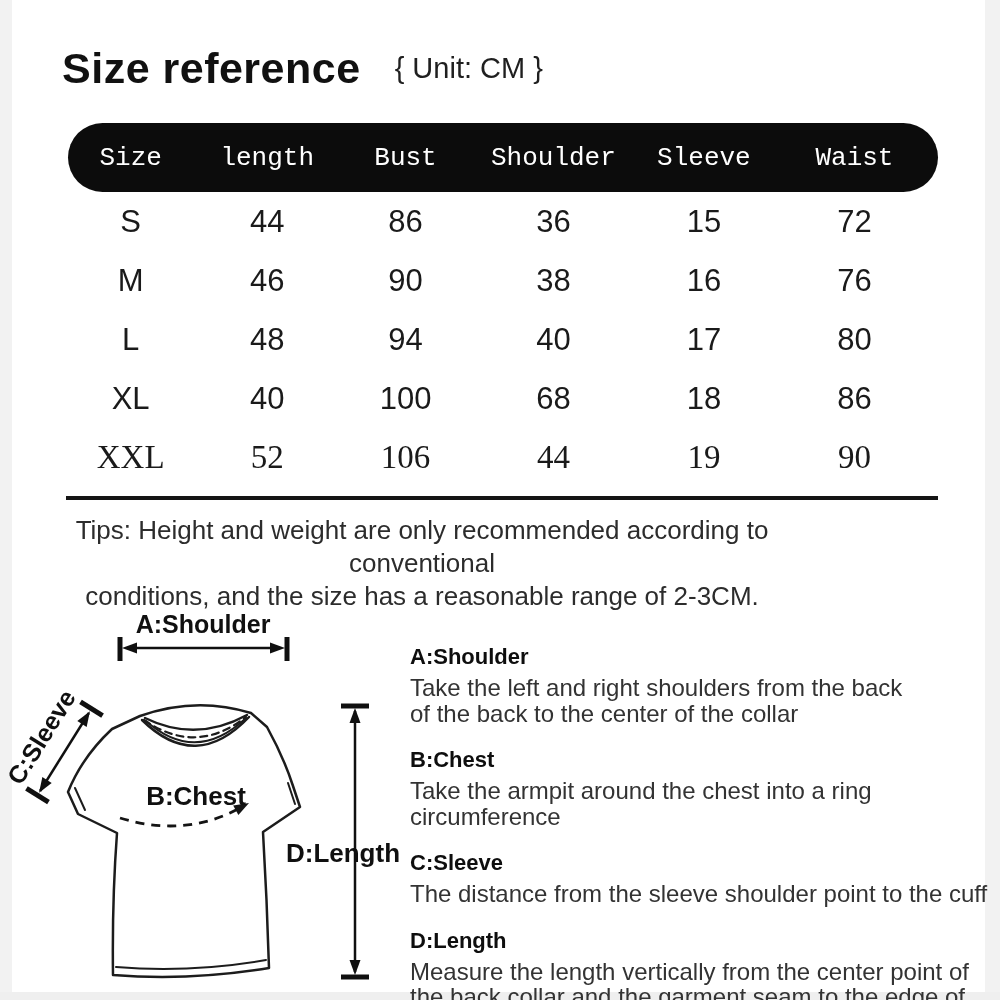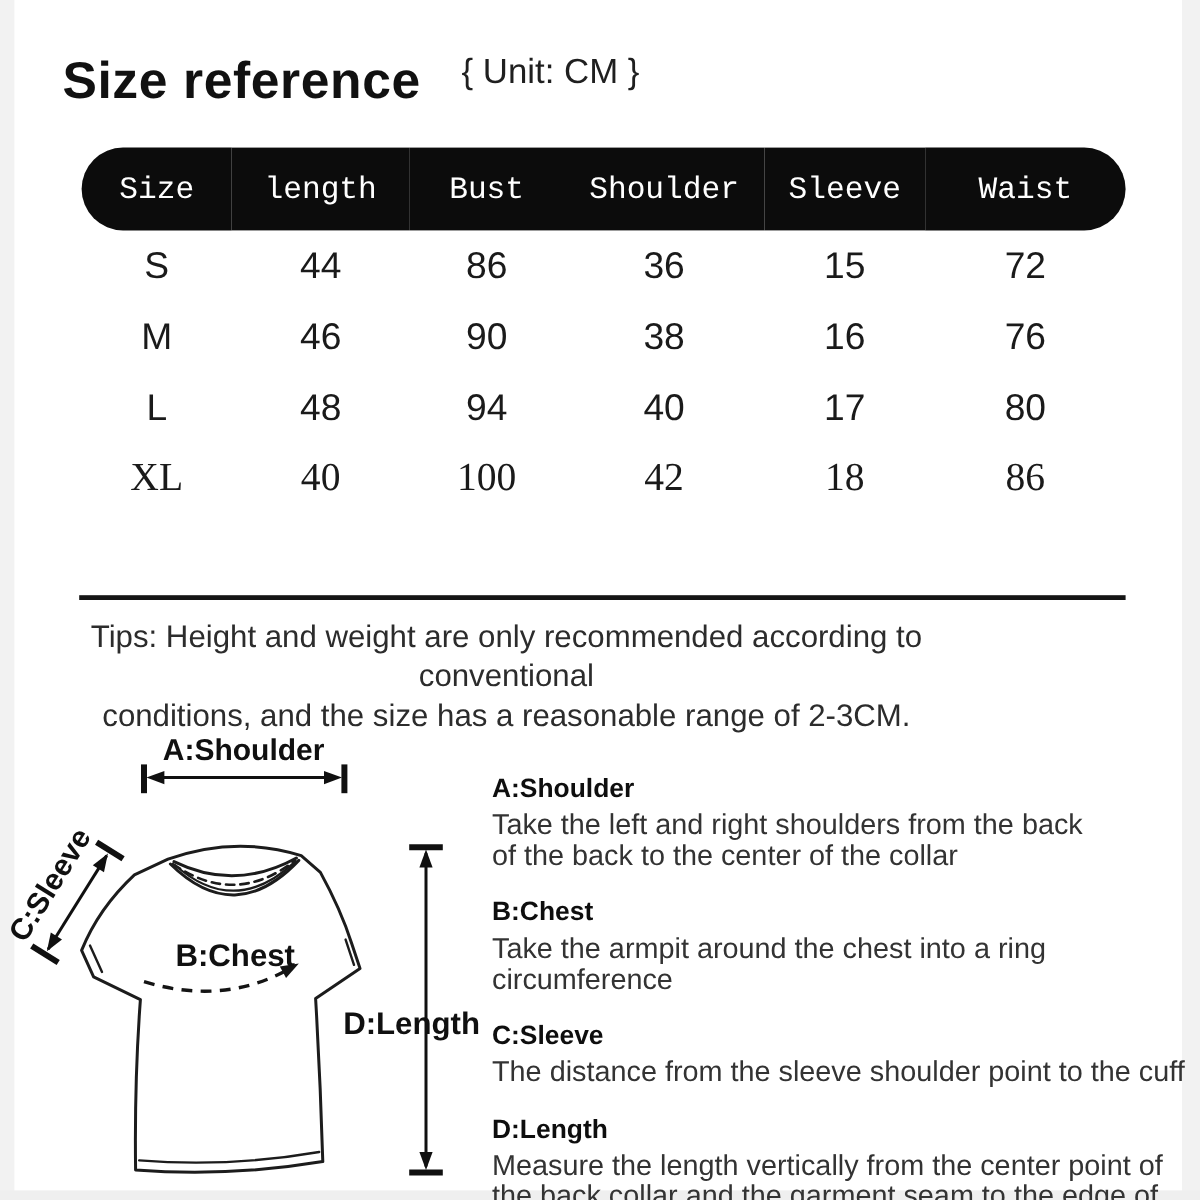--- a/index.html
+++ b/index.html
@@ -6,21 +6,21 @@
   .page{
     position:relative;width:1000px;height:1000px;background:#ffffff;
     font-family:"Liberation Sans",sans-serif;color:#1c1c1c;overflow:hidden;
   }
   
   .edge-left{position:absolute;left:0;top:0;width:12px;height:1000px;background:#f2f2f2;}
   .edge-right{position:absolute;right:0;top:0;width:15px;height:1000px;background:#f2f2f2;}
   .edge-bottom{position:absolute;left:0;bottom:0;width:1000px;height:8px;background:#efefef;}
 
   
-  .title-row{position:absolute;left:52px;top:44px;display:flex;align-items:flex-start;}
+  .title-row{position:absolute;left:62px;top:44px;display:flex;align-items:center;}
   .page-title{font-size:43px;font-weight:bold;color:#111;letter-spacing:.5px;}
   .unit-label{font-size:29px;color:#1f1f1f;margin-left:34px;}
 
   
   .size-table{position:absolute;left:68px;top:123px;width:870px;border-collapse:collapse;table-layout:fixed;}
   .size-table th{
     background:#0c0c0c;color:#fff;font-weight:normal;font-size:26px;height:69px;
     text-align:center;vertical-align:middle;padding:0;font-family:Liberation Mono, monospace;
   }
   .size-table th:first-child{border-radius:35px 0 0 35px;}
@@ -101,23 +101,31 @@
           <td>48</td>
           <td>94</td>
           <td>40</td>
           <td>17</td>
           <td>80</td>
         </tr>
         <tr>
           <td>XL</td>
           <td>40</td>
           <td>100</td>
-          <td>42</td>
+          <td>68</td>
           <td>18</td>
           <td>86</td>
+        </tr>
+        <tr>
+          <td>XXL</td>
+          <td>52</td>
+          <td>106</td>
+          <td>44</td>
+          <td>19</td>
+          <td>90</td>
         </tr>
       </tbody>
   </table>
   <div class="table-divider"></div>
 
   <div class="tips">
     <div>Tips: Height and weight are only recommended according to conventional</div>
     <div>conditions, and the size has a reasonable range of 2-3CM.</div>
   </div>
 

